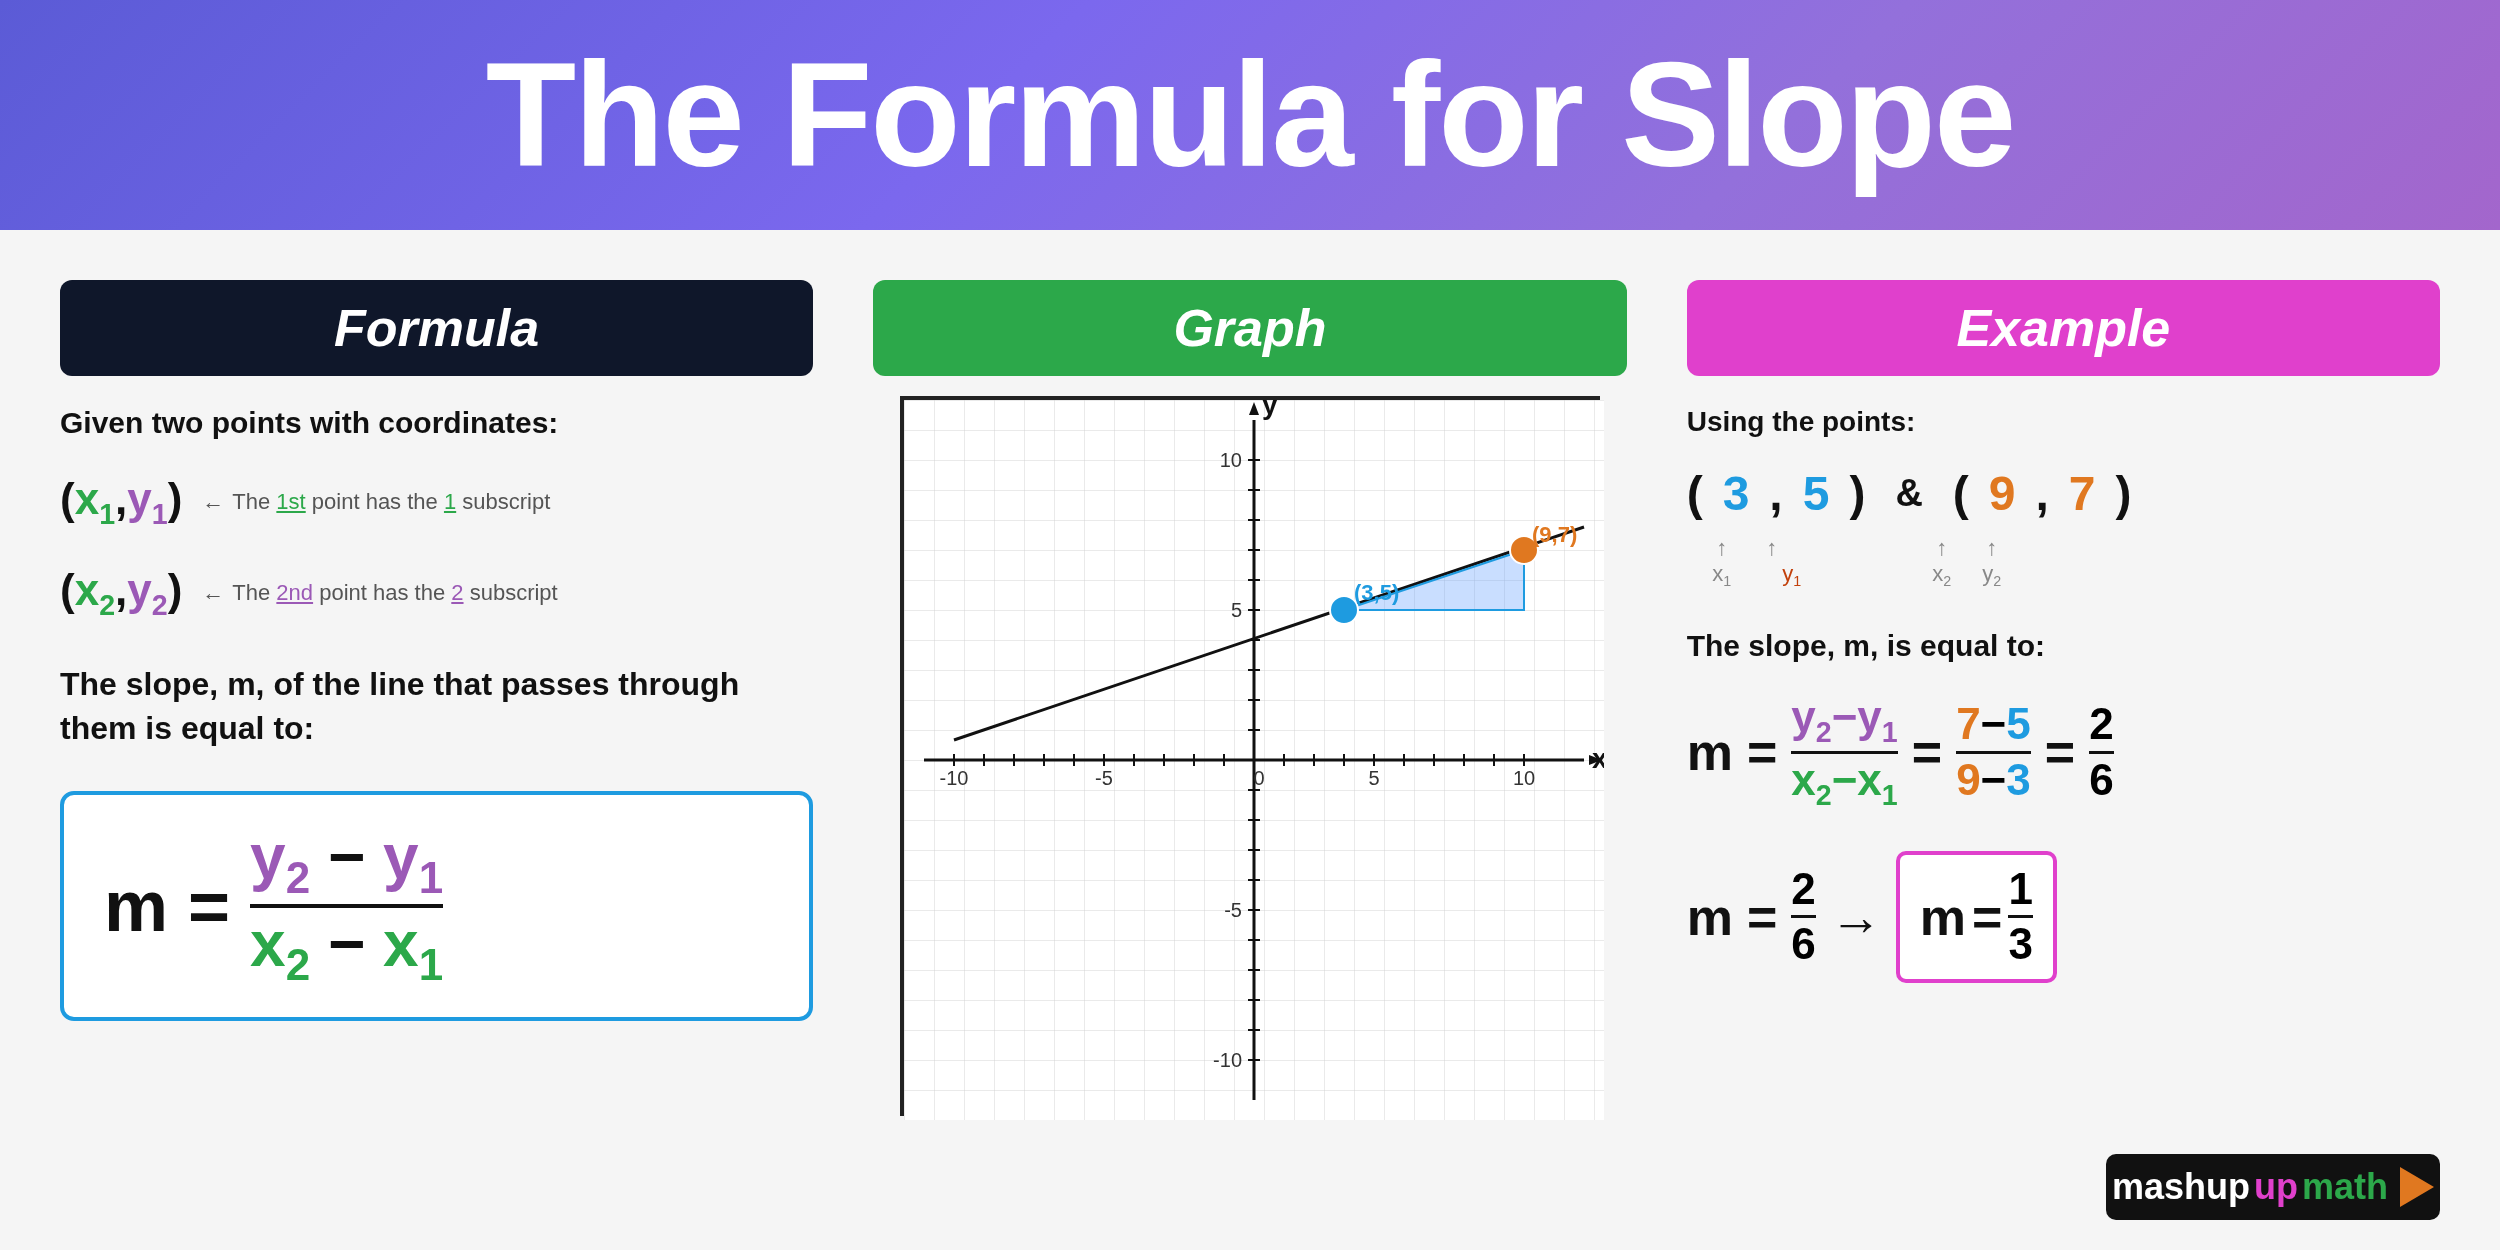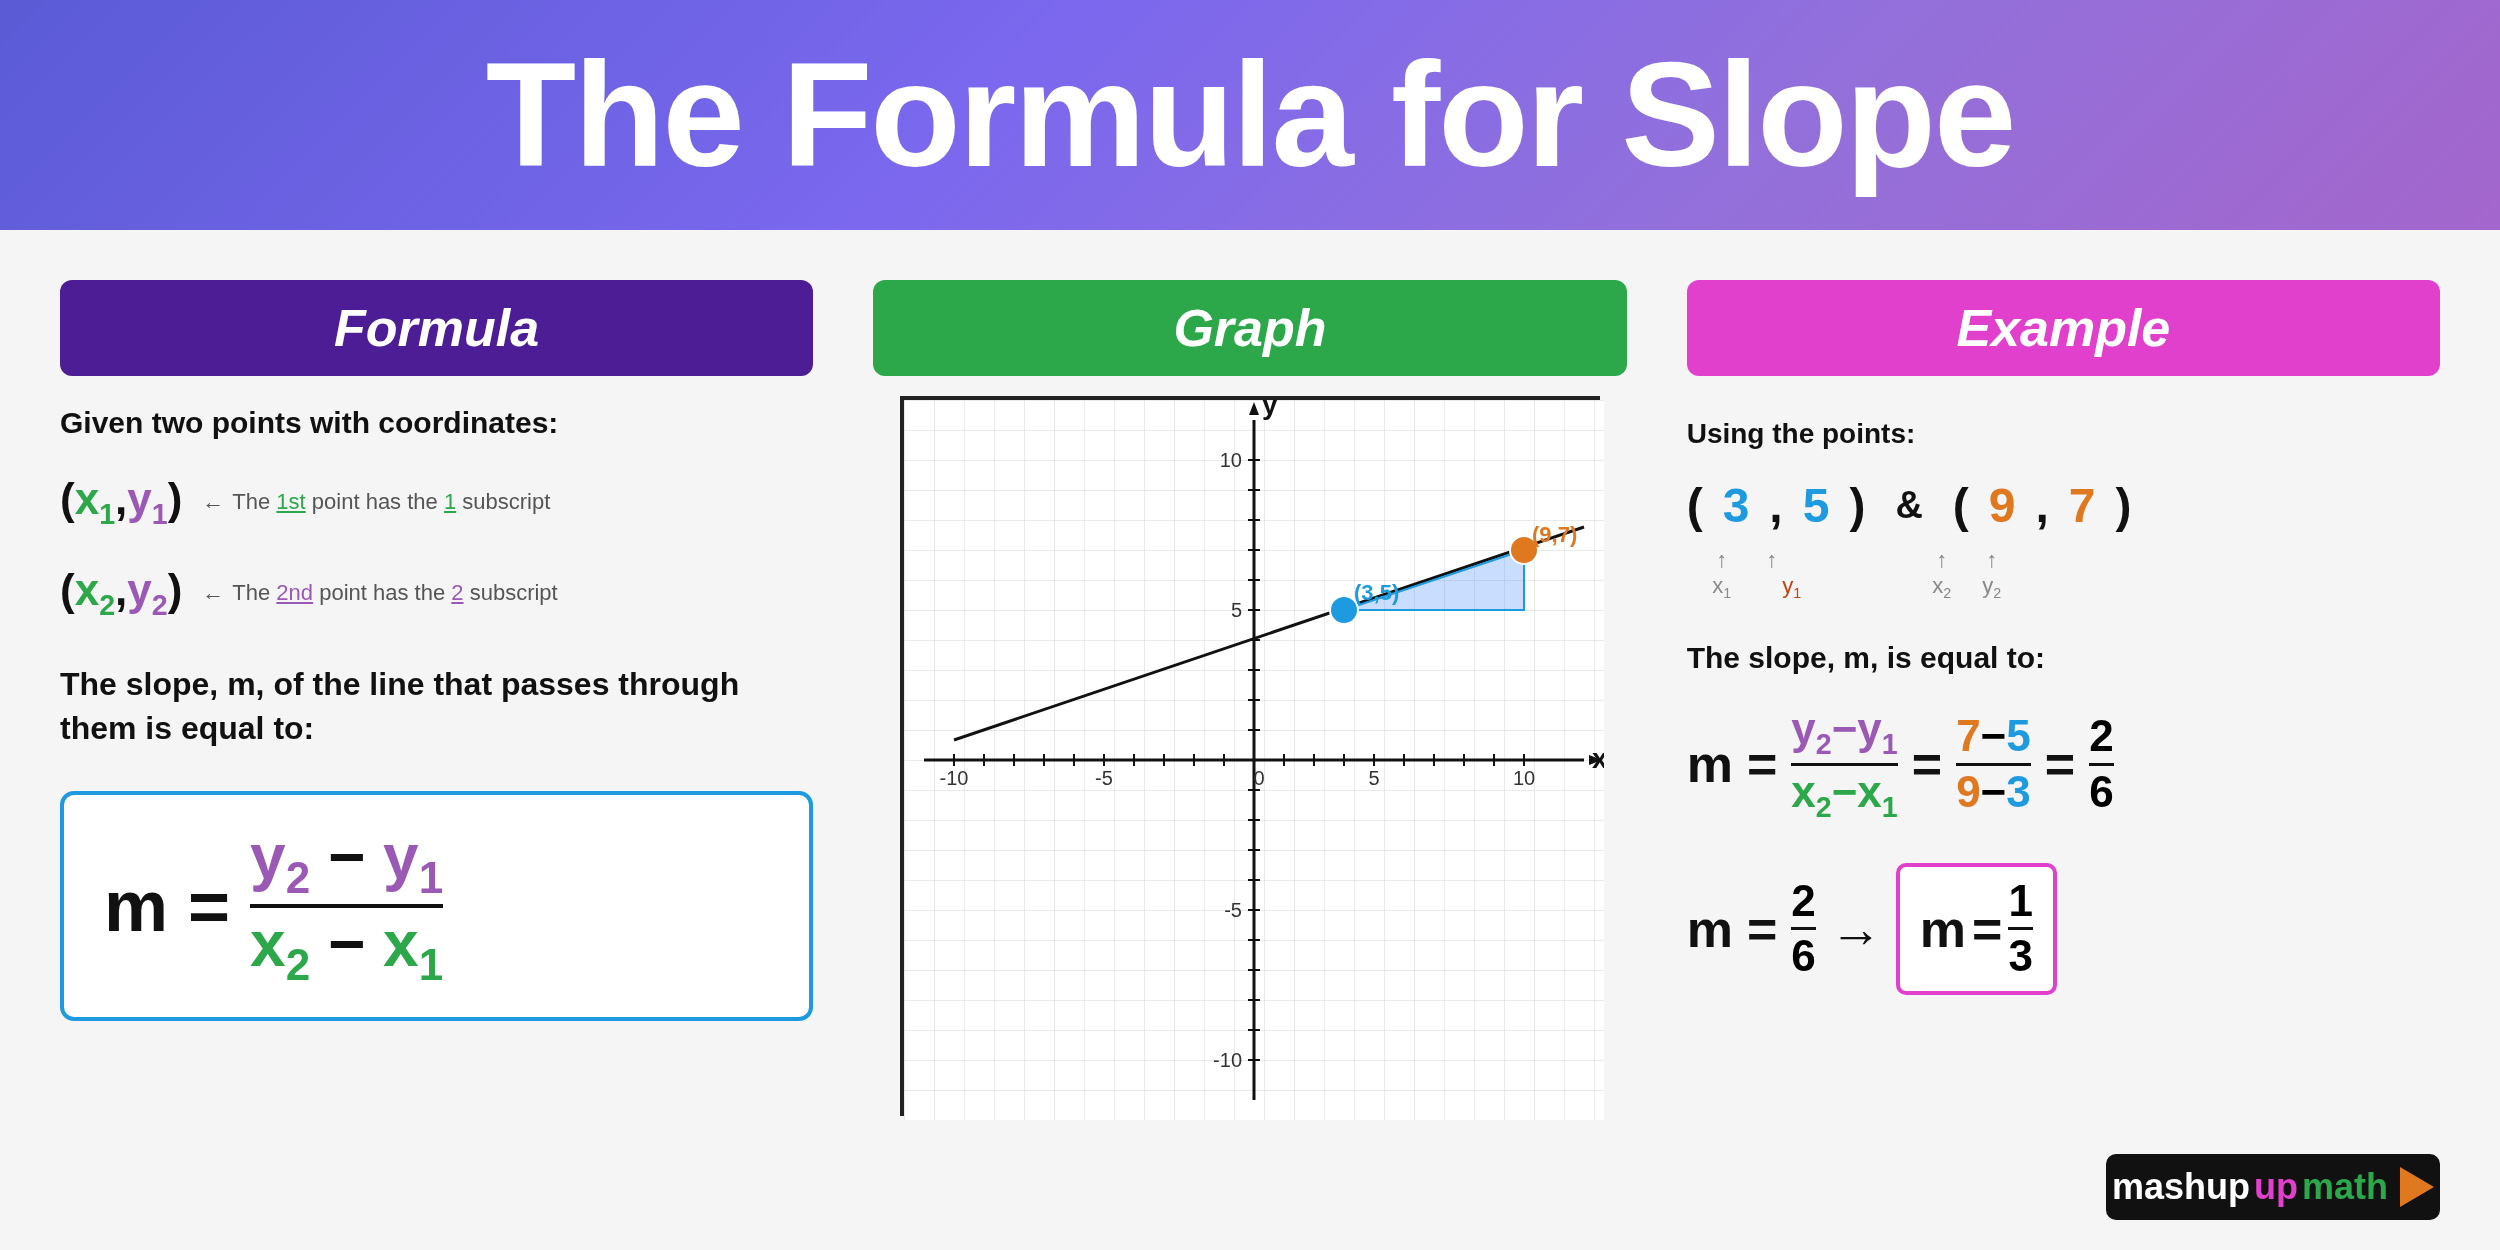--- a/index.html
+++ b/index.html
@@ -65,21 +65,21 @@
       padding: 18px 30px;
       text-align: center;
     }
     .section-header-text {
       color: white;
       font-size: 52px;
       font-weight: 900;
       font-family: Arial Black, Arial, sans-serif;
       font-style: italic;
     }
-    .header-formula { background: #4c1d95; }
+    .header-formula { background: #0f172a; }
     .header-graph { background: #2ca84a; }
     .header-example { background: #e040cc; }
 
     
     .formula-given {
       font-size: 30px;
       font-weight: bold;
       color: #111;
       margin-top: 10px;
     }
@@ -175,21 +175,21 @@
       border: 4px solid #222;
       width: 700px;
       height: 720px;
     }
 
     
     .example-using {
       font-size: 28px;
       font-weight: bold;
       color: #111;
-      margin-top: 22px;
+      margin-top: 10px;
     }
     .example-points-row {
       display: flex;
       align-items: center;
       gap: 20px;
       margin-top: 8px;
       font-size: 48px;
       font-weight: bold;
     }
     .pt-paren { color: #111; }

